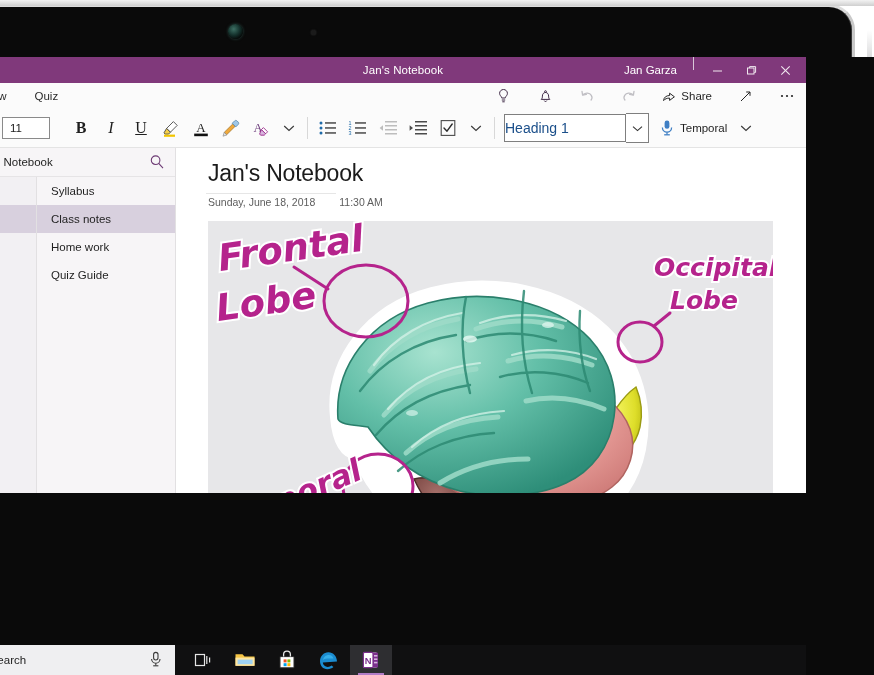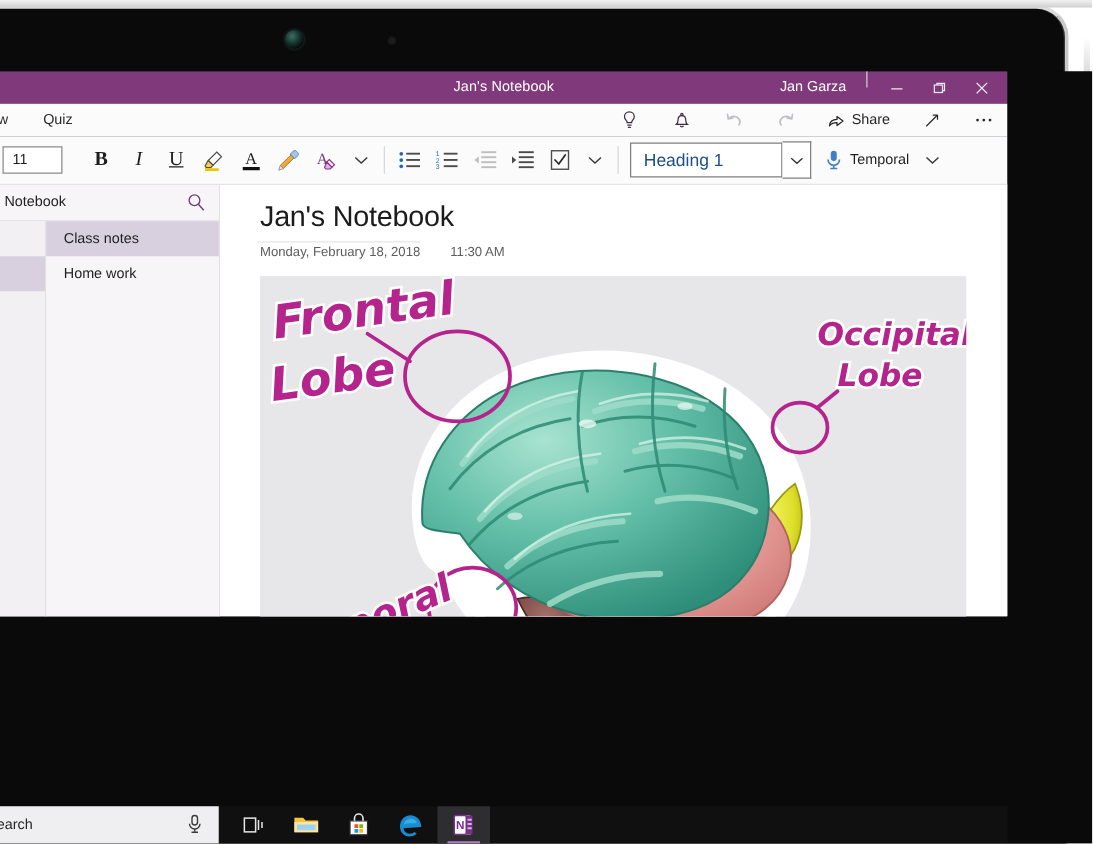--- a/index.html
+++ b/index.html
@@ -49,21 +49,21 @@
   
   .fmtbar{position:relative;height:38px;background:#fbfbfb;border-bottom:1px solid #e4e4e4;
      display:flex;align-items:center;}
   .fontsize{margin-left:2px;width:48px;height:22px;border:1px solid #8a8a8a;background:#fff;
      font-size:11.5px;color:#1b1b1b;display:flex;align-items:center;padding-left:7px;box-sizing:border-box;}
   .fbtn{width:30px;height:30px;display:flex;align-items:center;justify-content:center;
      font-size:14.5px;color:#1f1f1f;position:relative;}
   .fbtn.small{width:26px;}
   .vdiv{width:1px;height:22px;background:#d8d8d8;margin:0 5px;}
   .stylebox{margin-left:4px;height:28px;width:122px;border:1px solid #7f7f7f;background:#fff;
-     display:flex;align-items:center;padding-left:10px;box-sizing:border-box;
+     display:flex;align-items:center;padding-left:0;box-sizing:border-box;
      font-size:14px;color:#1b4f8a;}
   .stylearrow{height:28px;width:22px;border:1px solid #7f7f7f;border-left:0;background:#fff;
      display:flex;align-items:center;justify-content:center;font-size:11px;color:#333;}
   .dictate{display:flex;align-items:center;gap:5px;margin-left:10px;font-size:11.5px;color:#1f1f1f;}
 
   
   .bodyrow{position:relative;height:calc(588px - 26px - 26px - 39px);display:flex;background:#fff;}
 
   .sidebar{position:relative;width:175px;background:#f7f5f7;border-right:1px solid #e2e0e2;
      display:flex;flex-direction:column;}
@@ -335,35 +335,37 @@
             </svg>
           </div>
         </div>
         <div class="cols">
           <div class="sec-col">
             <div class="sec-stub" style="top:0px"></div>
             <div class="sec-stub active" style="top:28px"></div>
             <div class="sec-stub" style="top:56px"></div>
           </div>
           <div class="page-col">
+            <div class="page-item">Syllabus</div>
             <div class="page-item active">Class notes</div>
             <div class="page-item">Home work</div>
+            <div class="page-item">Quiz Guide</div>
           </div>
         </div>
         <div class="addpage">
           <span class="plus">+</span>
           <span>Share</span>
         </div>
       </div>
 
       <div class="page">
         <div class="page-title">Jan's Notebook</div>
         <div class="title-rule"></div>
         <div class="page-meta">
-          <span>Monday, February 18, 2018</span>
+          <span>Sunday, June 18, 2018</span>
           <span>11:30 AM</span>
         </div>
 
         <div class="imgbox">
           <svg width="565" height="390" viewBox="0 0 565 390">
             <defs>
               <radialGradient id="gFrontal" cx="35%" cy="28%" r="78%">
                 <stop offset="0%" stop-color="#a8e3d0"></stop>
                   <stop offset="48%" stop-color="#63bfa8"></stop>
                   <stop offset="100%" stop-color="#2e8e79"></stop>

